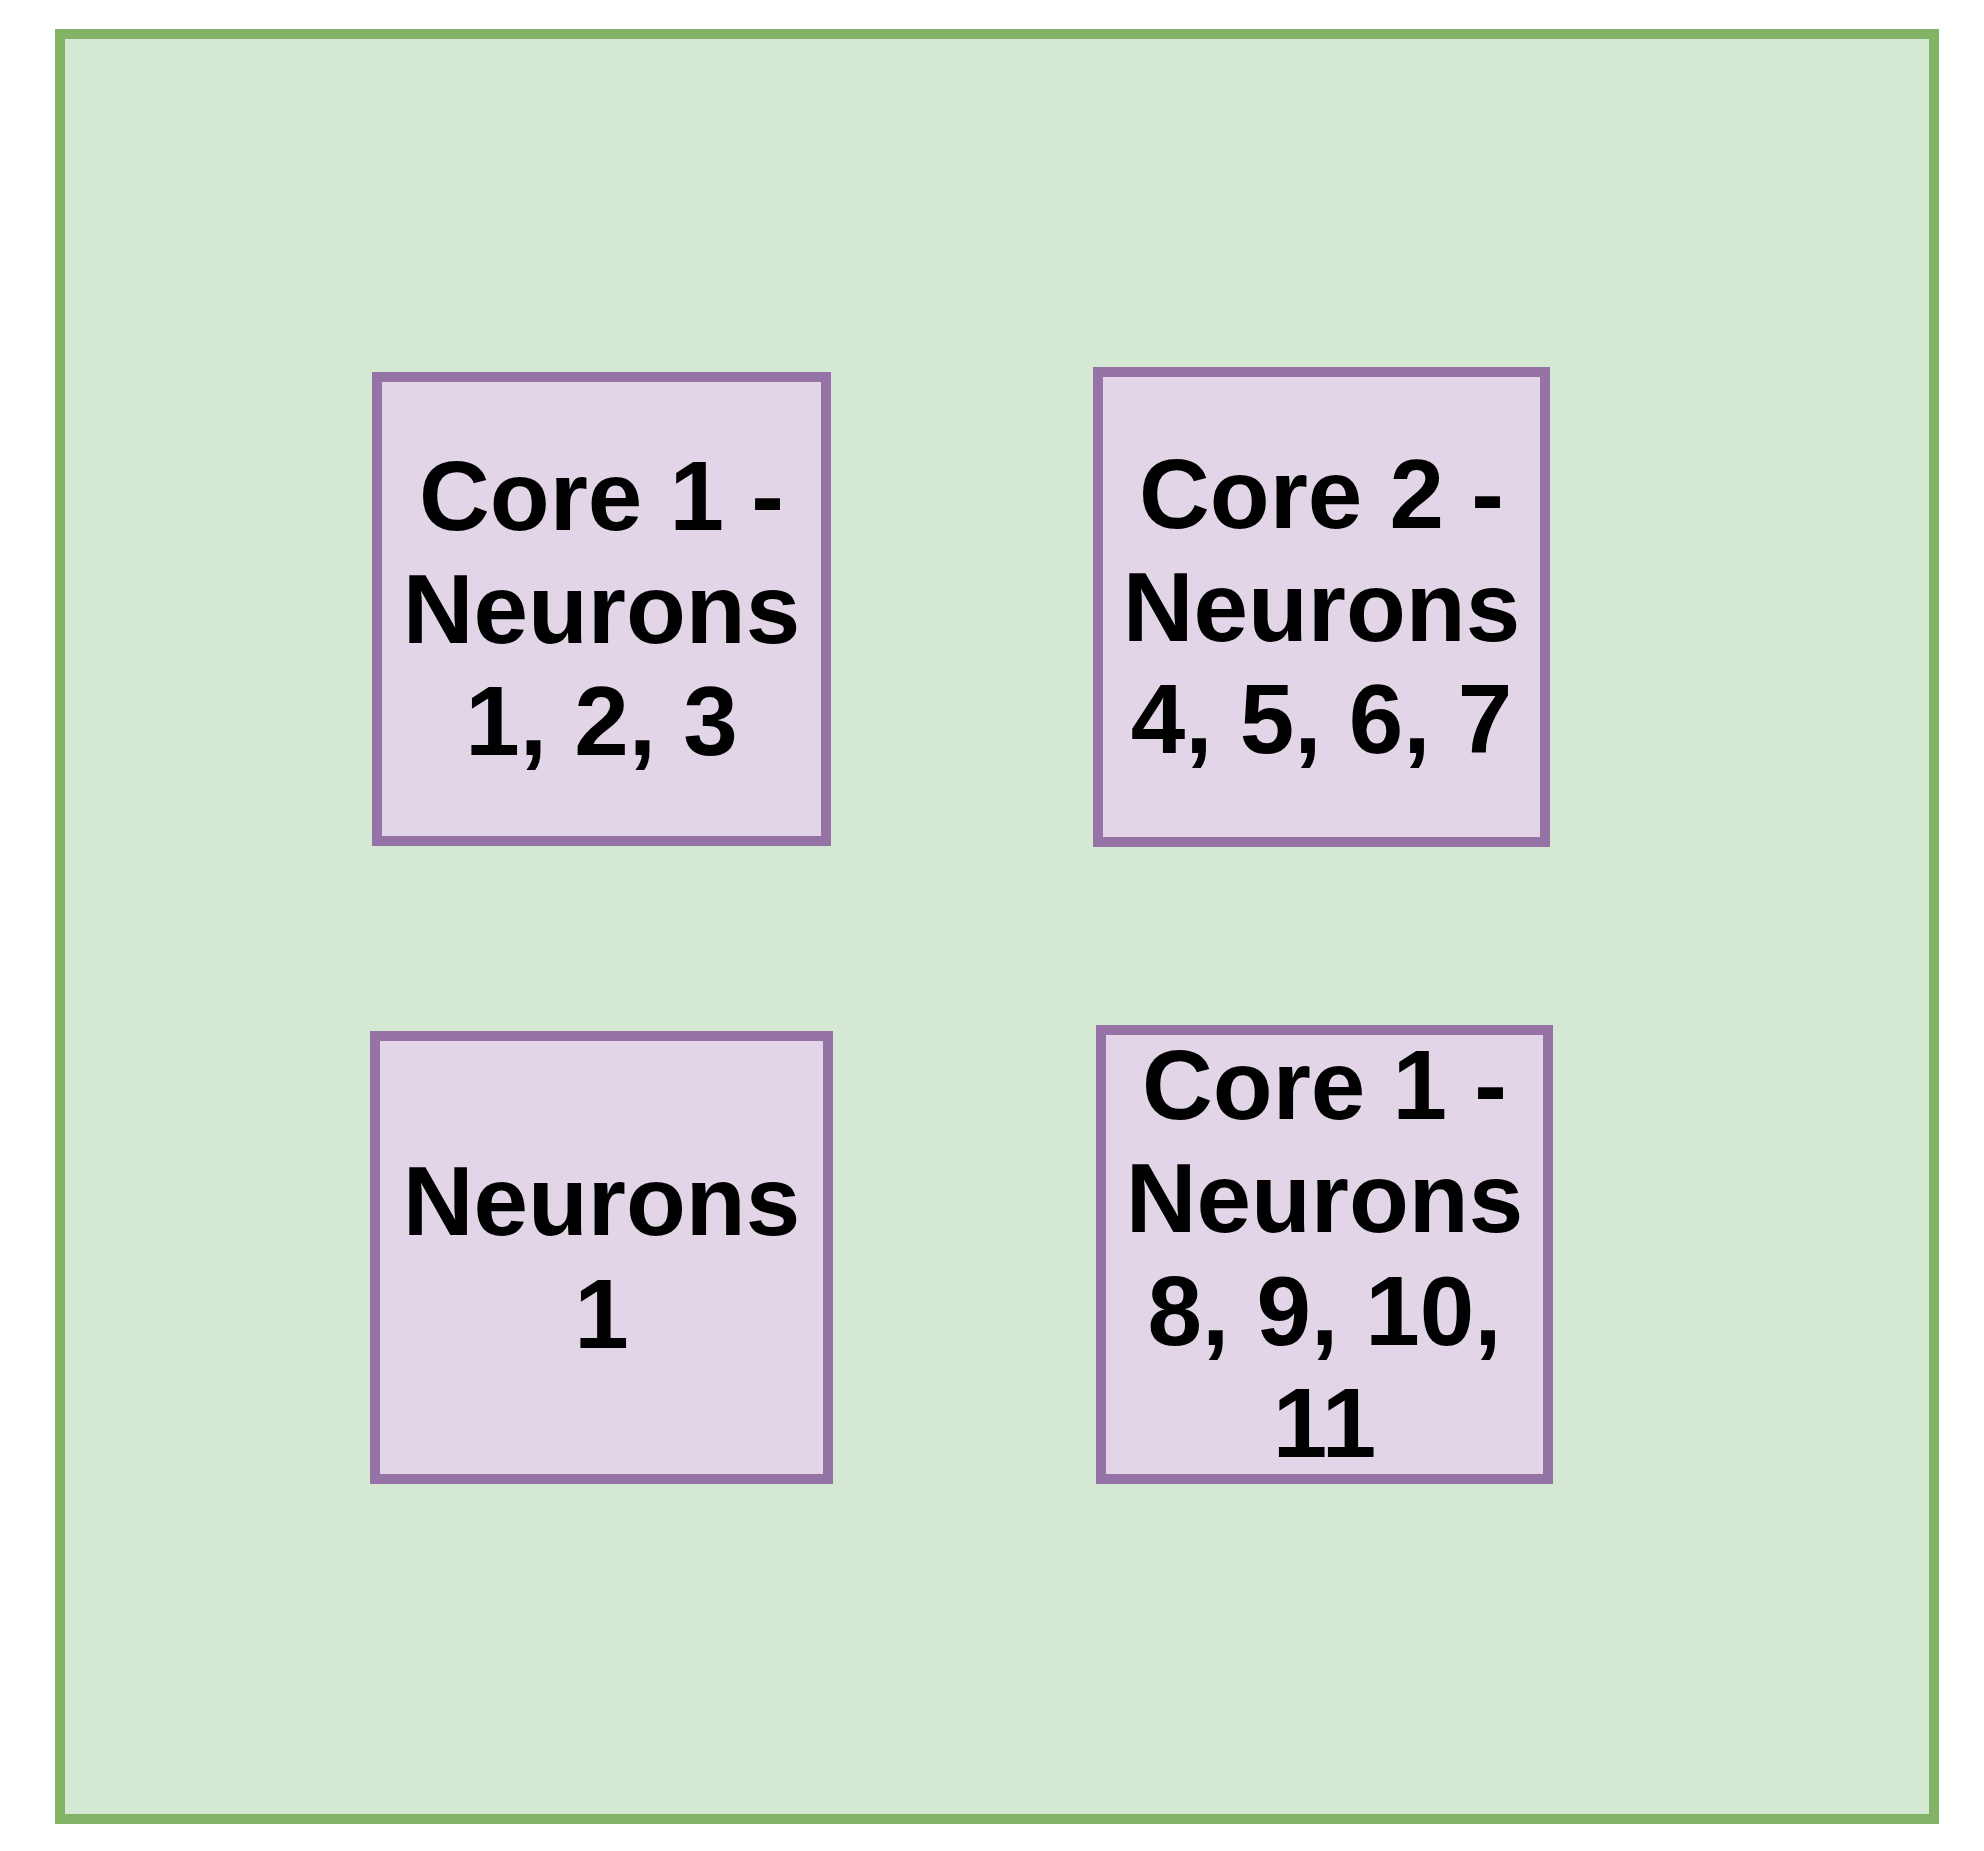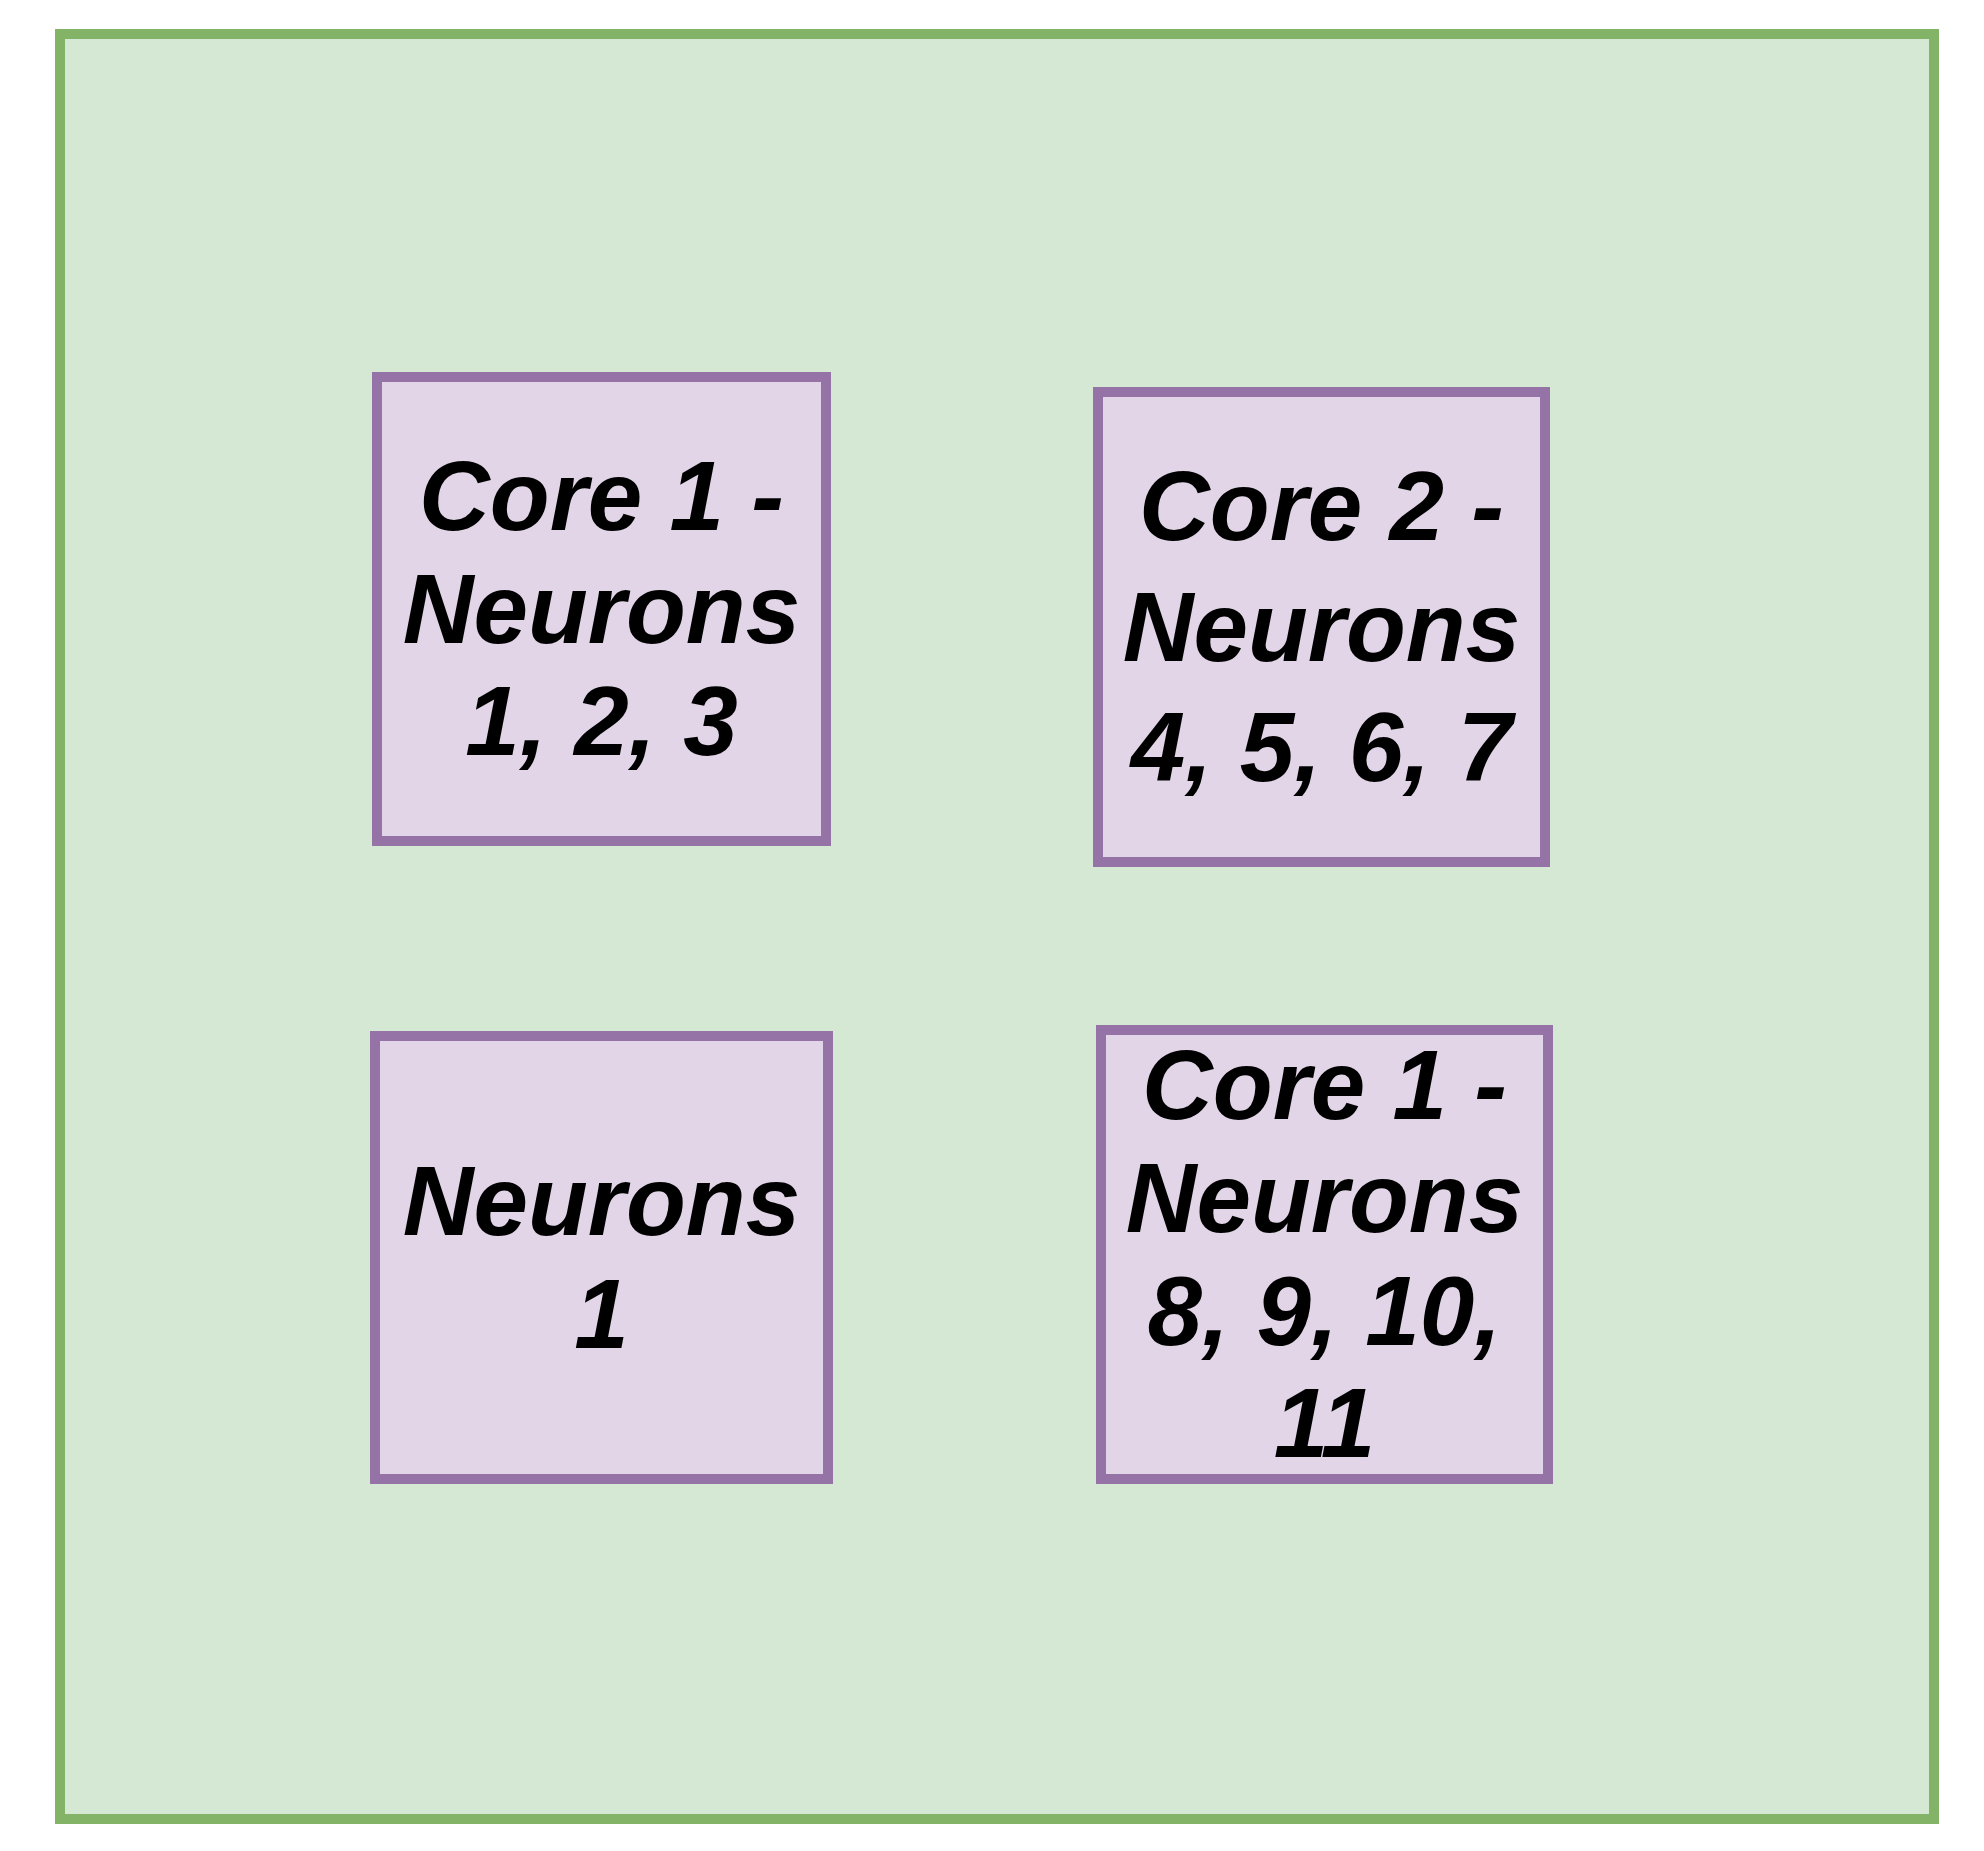--- a/index.html
+++ b/index.html
@@ -35,24 +35,23 @@
     font-size: 98px;
     line-height: 1.15;
     text-align: center;
     display: flex;
     flex-direction: column;
     align-items: center;
     justify-content: center;
   }
   .core .line {
     white-space: nowrap;
-    font-style: italic;
   }
   .core1 { left: 372px;  top: 372px;  width: 459px; height: 474px; }
-  .core2 { left: 1093px; top: 387px;  width: 457px; height: 480px; gap: 8px; }
+  .core2 { left: 1093px; top: 367px;  width: 457px; height: 480px; }
   .core3 { left: 370px;  top: 1031px; width: 463px; height: 453px; }
   .core4 { left: 1096px; top: 1025px; width: 457px; height: 459px; }
 </style>
 </head>
 <body>
 
 <div class="page">
 
   <div class="chip"></div>
 

